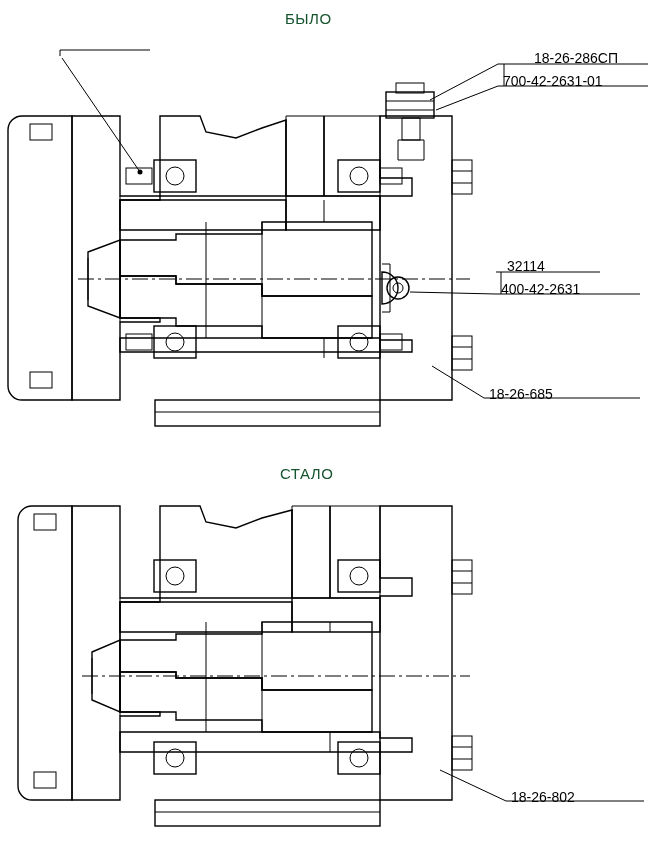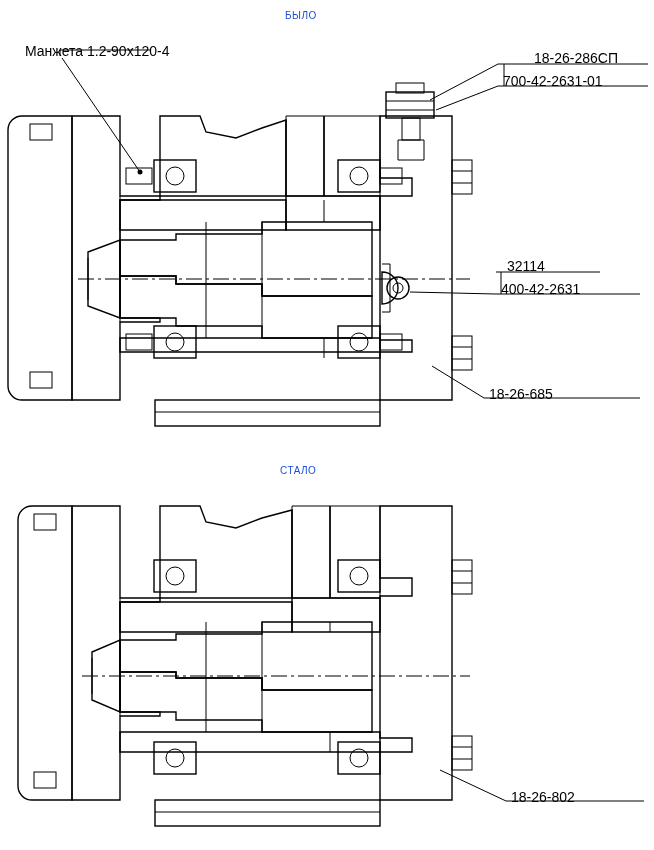--- a/index.html
+++ b/index.html
@@ -1,34 +1,33 @@
 <!DOCTYPE html>
 <html><head>
 <meta charset="utf-8">
 <style>
   html,body{margin:0;padding:0;background:#ffffff;}
   body{width:654px;height:850px;position:relative;font-family:"Liberation Sans",sans-serif;color:#000;}
   .stage{position:absolute;left:0;top:0;width:654px;height:850px;}
   .lbl{position:absolute;font-size:14px;line-height:16px;white-space:nowrap;color:#000;}
-  .title{position:absolute;font-size:10px;letter-spacing:.5px;white-space:nowrap;color:#1d4ed8;}
+  .title{position:absolute;font-size:15px;letter-spacing:.5px;white-space:nowrap;color:#14532d;}
   svg{position:absolute;left:0;top:0;}
   .ln{stroke:#000;fill:none;}
   .thin{stroke-width:1;}
   .med{stroke-width:1.4;}
   .fillk{fill:#000;}
 </style>
 </head>
 <body>
 
 <div class="stage">
 
   <div class="title" style="left:285px;top:10px;">БЫЛО</div>
   <div class="title" style="left:280px;top:465px;">СТАЛО</div>
 
-  <div class="lbl" style="left:25px;top:43px;">Манжета 1.2-90х120-4</div>
   <div class="lbl" style="left:534px;top:50px;text-align:right;">18-26-286СП</div>
   <div class="lbl" style="left:503px;top:73px;">700-42-2631-01</div>
   <div class="lbl" style="left:507px;top:258px;">32114</div>
   <div class="lbl" style="left:501px;top:281px;">400-42-2631</div>
   <div class="lbl" style="left:489px;top:386px;">18-26-685</div>
   <div class="lbl" style="left:511px;top:789px;">18-26-802</div>
 
   <svg width="654" height="850" viewBox="0 0 654 850">
     <defs>
       <pattern id="hatchR" width="7" height="7" patternUnits="userSpaceOnUse" patternTransform="rotate(45)">

